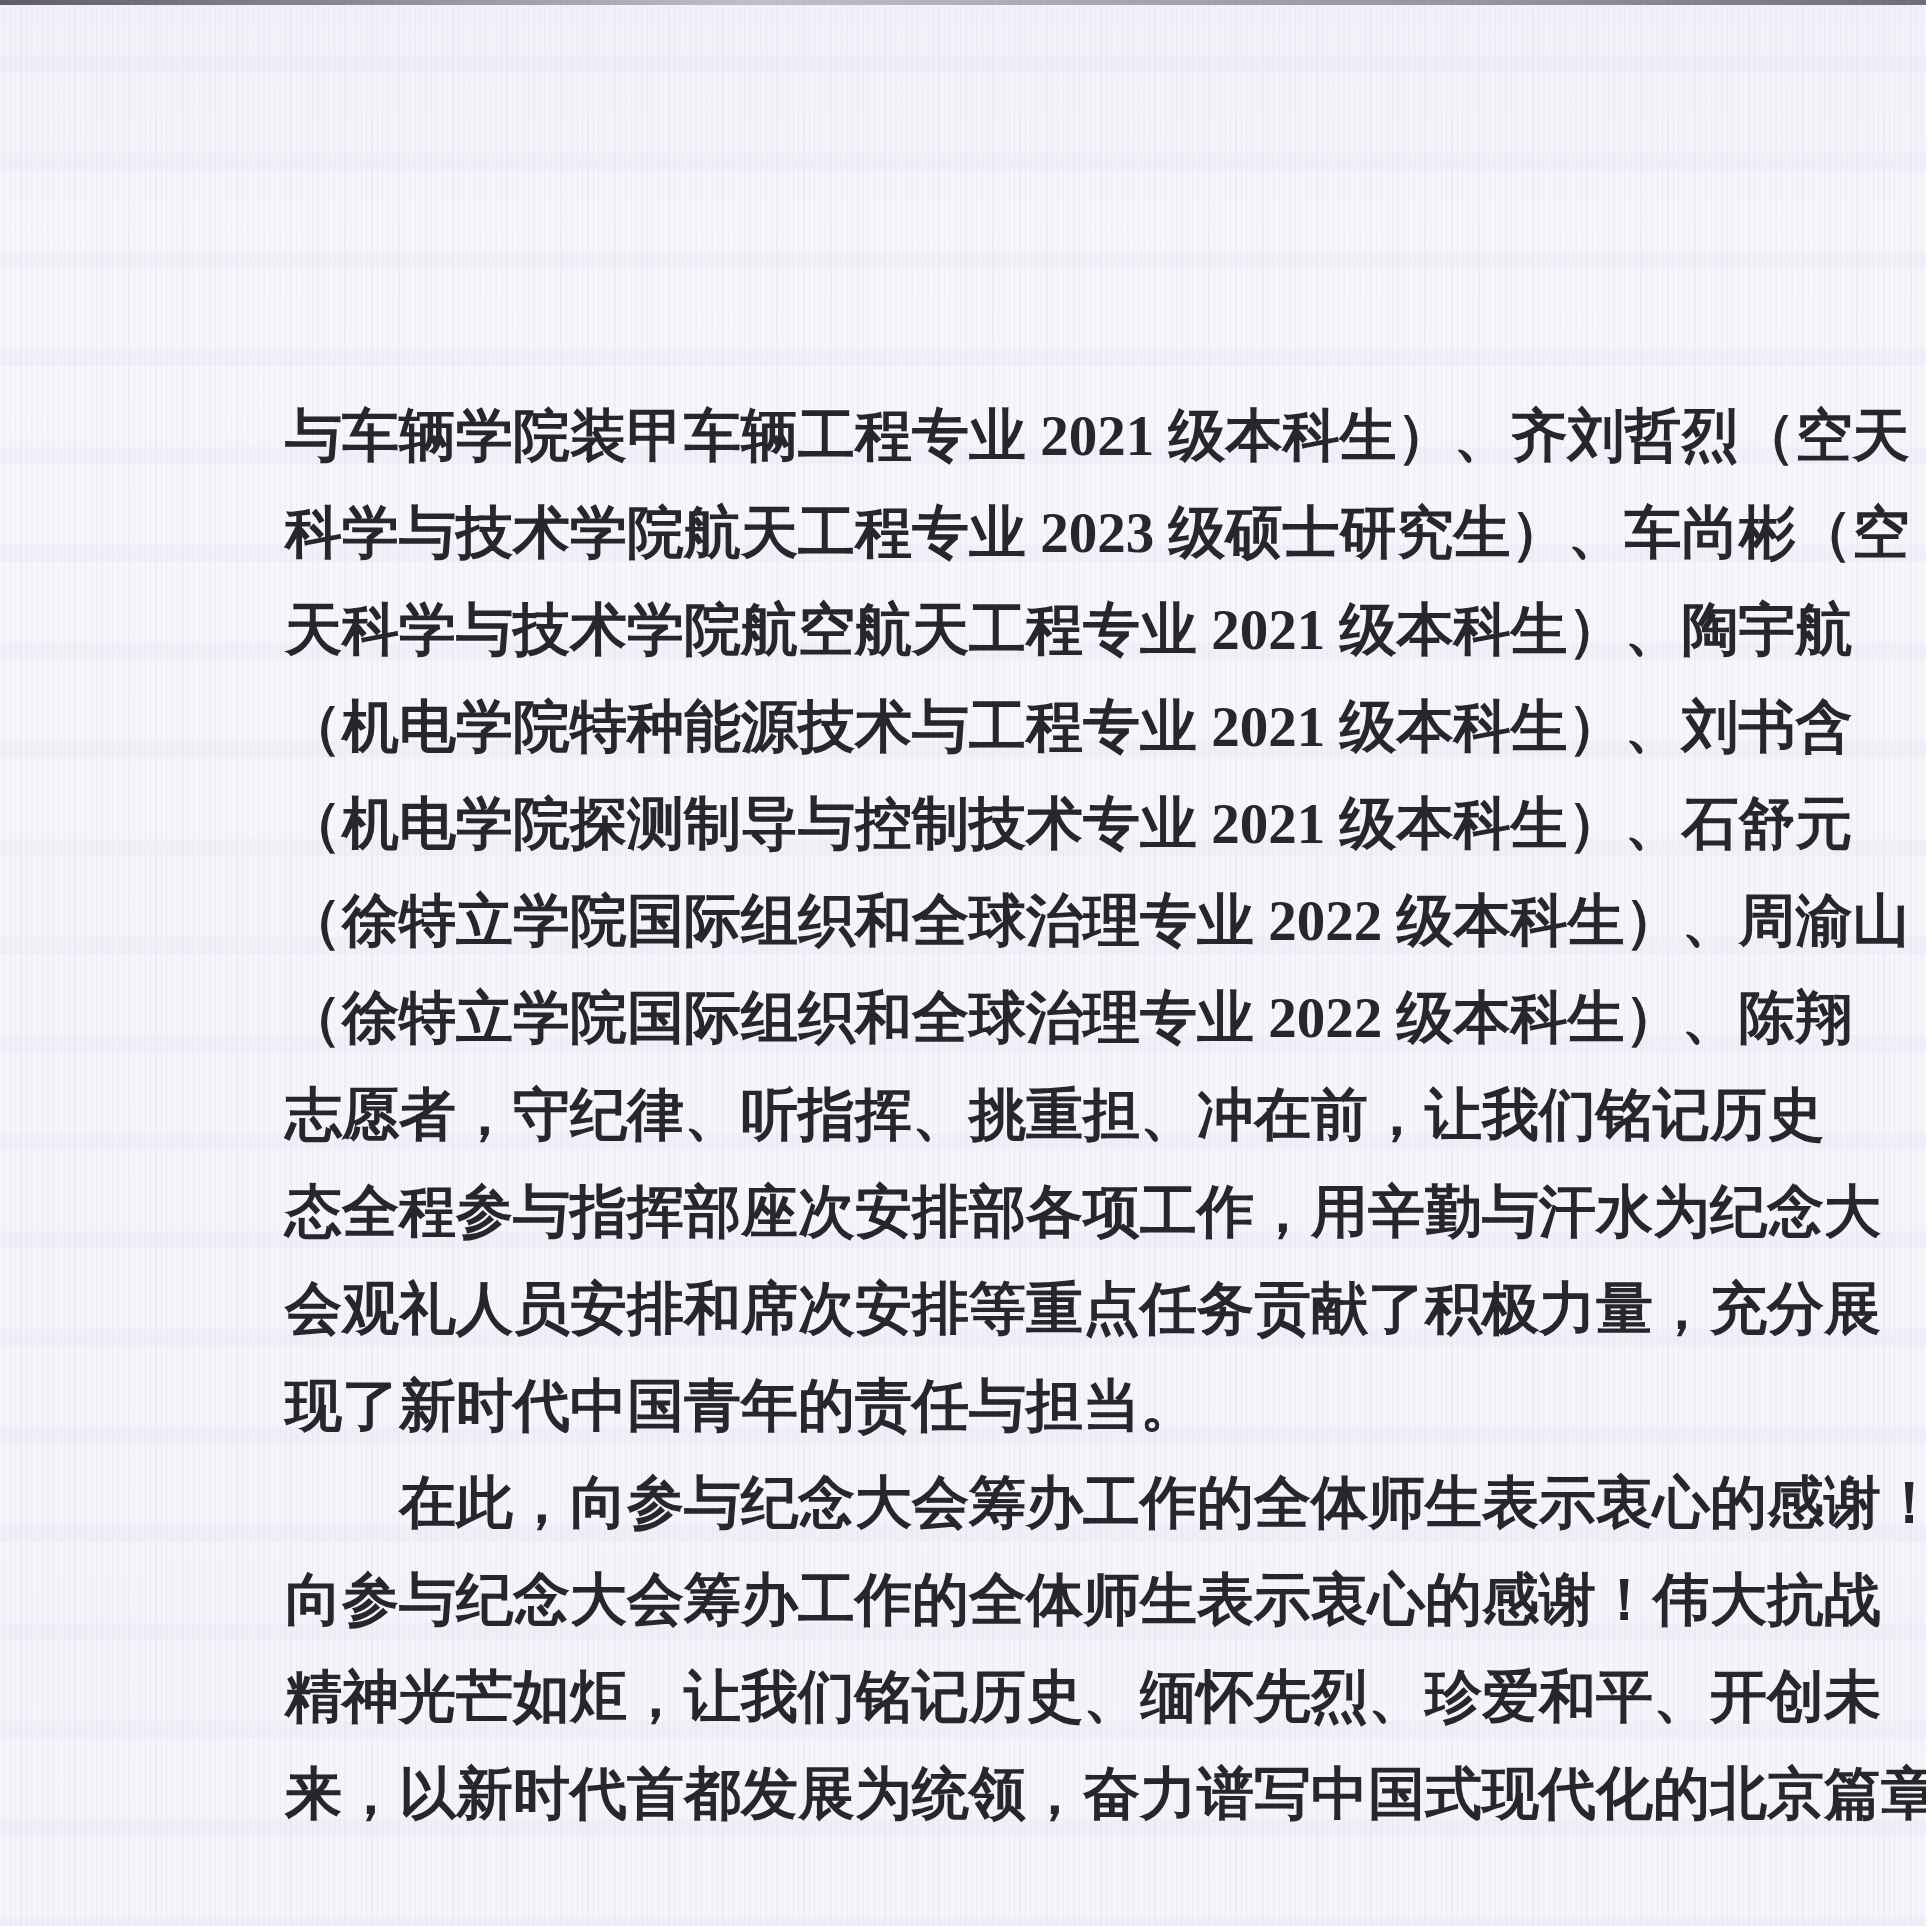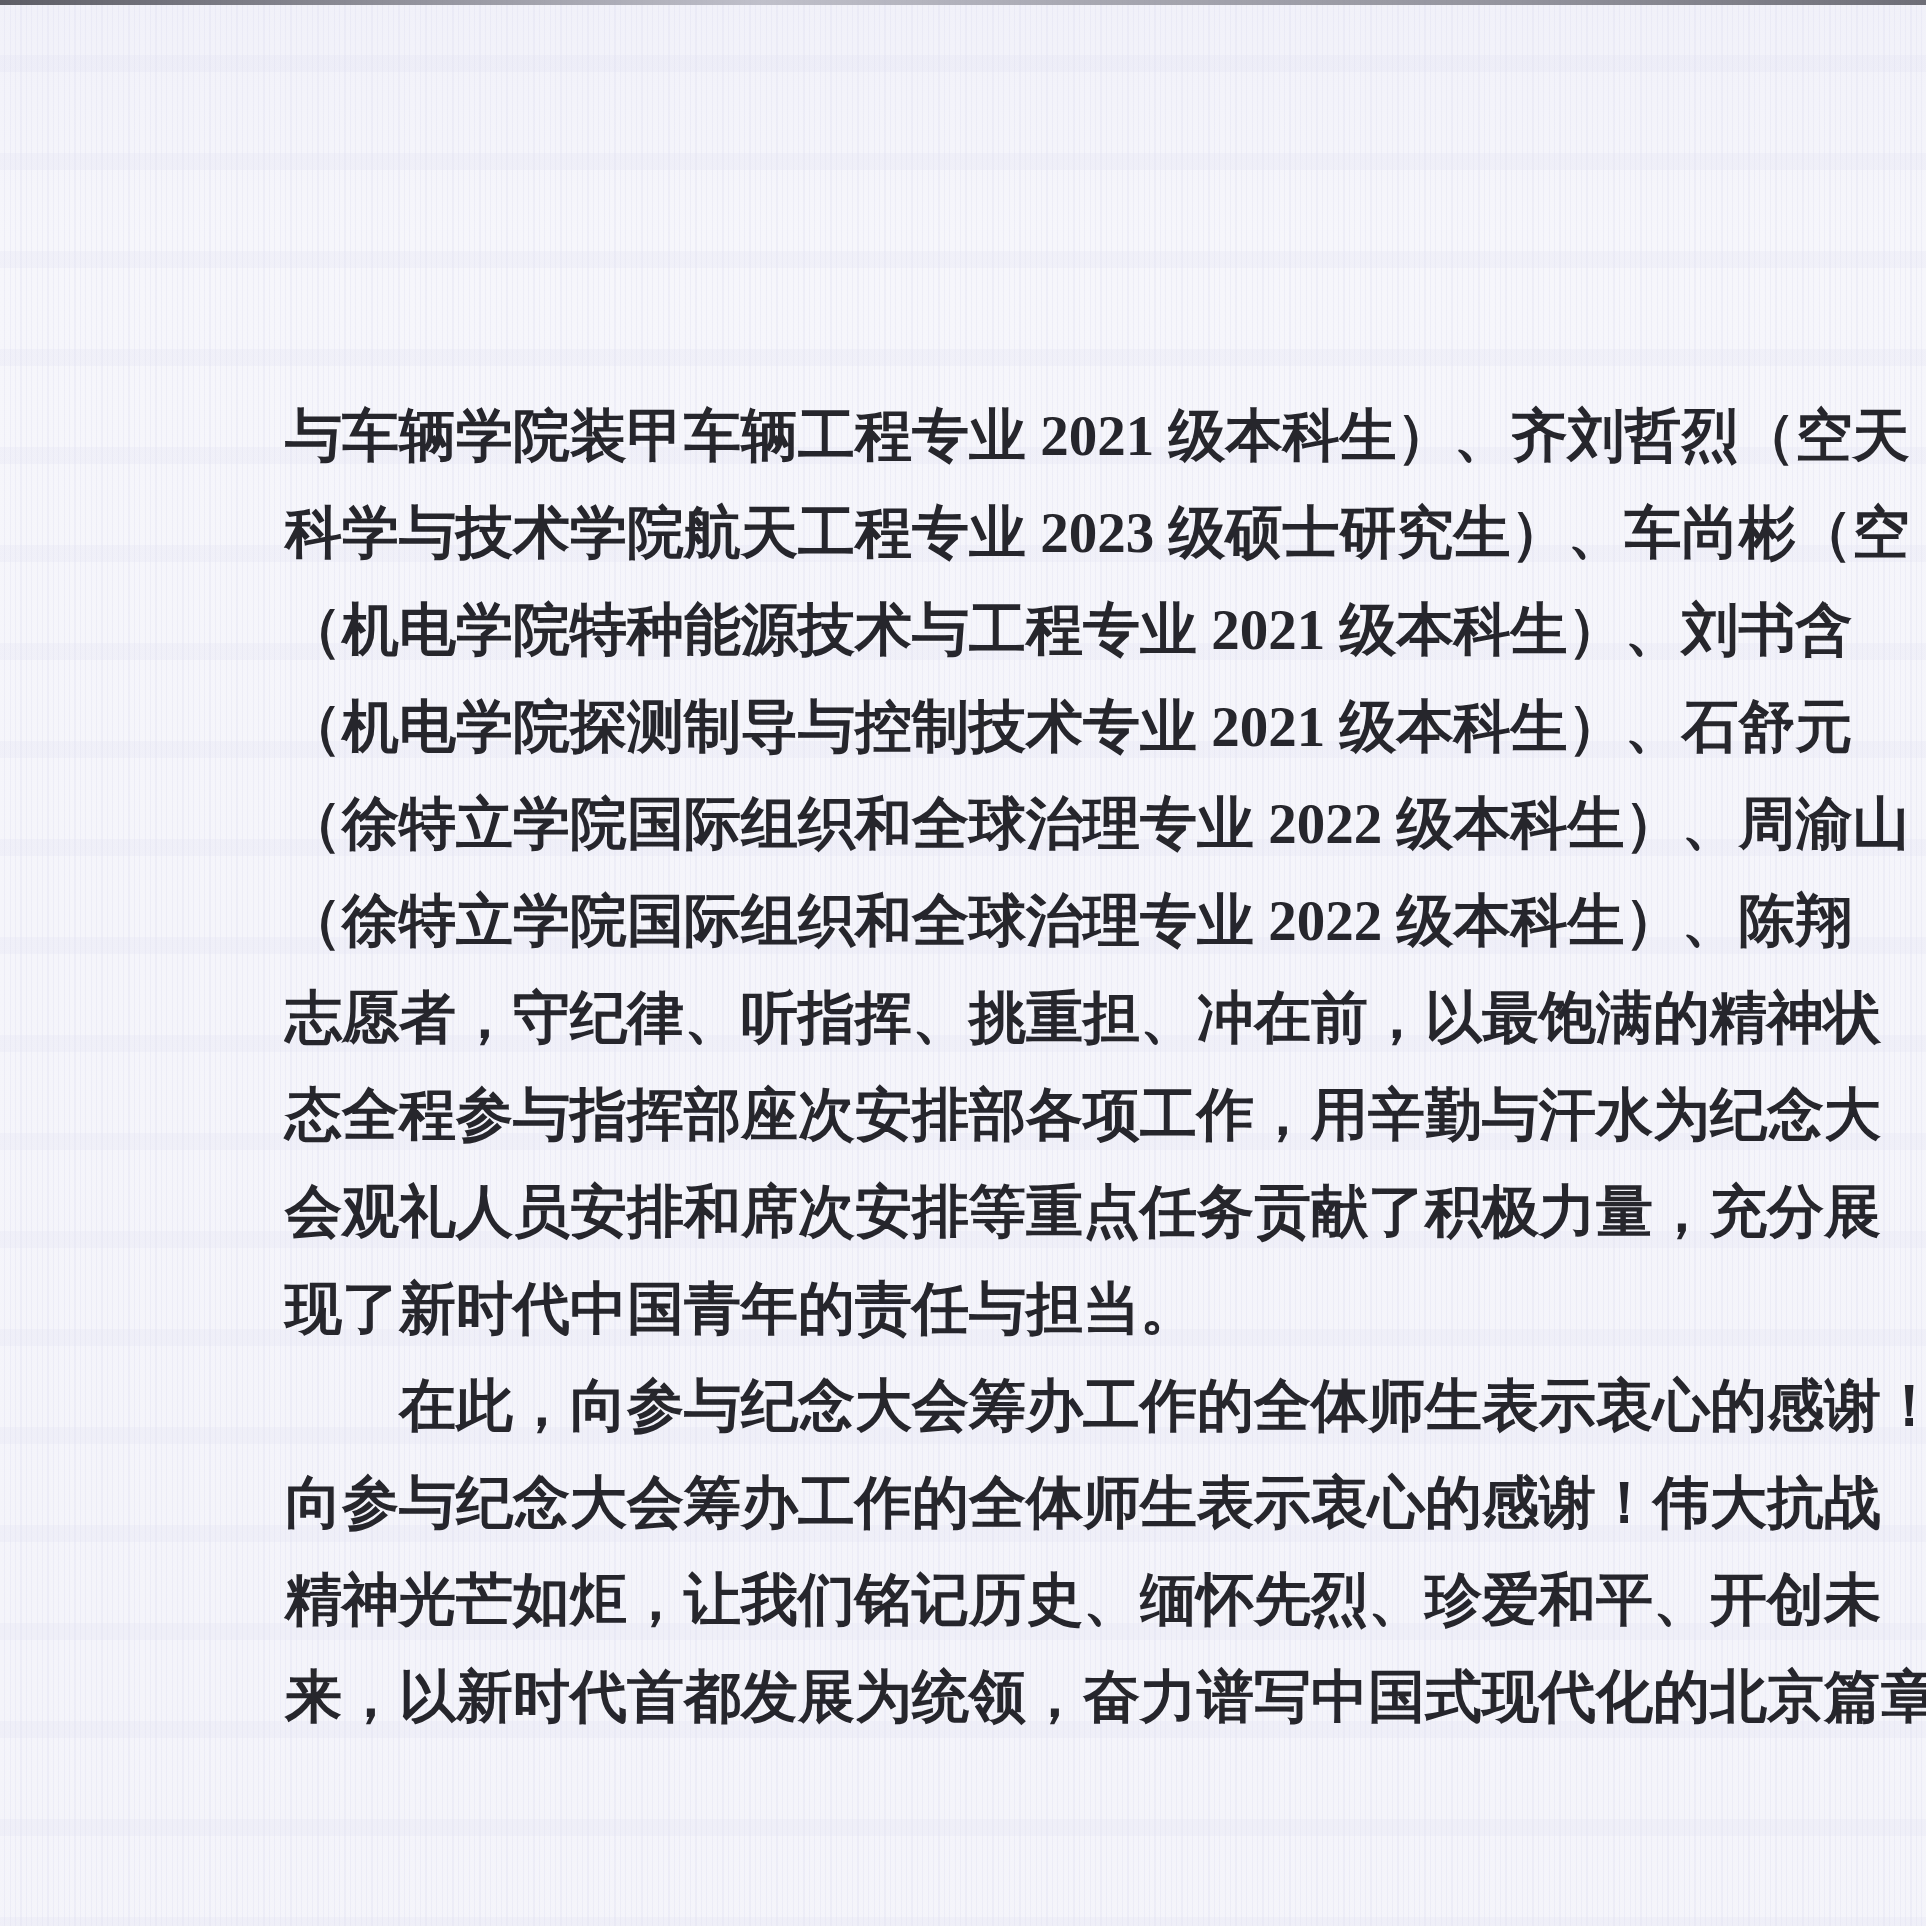--- a/index.html
+++ b/index.html
@@ -49,25 +49,26 @@
 </head>
 <body>
 
 <div class="page">
 
   <div class="scan-edge-top"></div>
 
   <div class="letter-body">
       <div class="line">与车辆学院装甲车辆工程专业 2021 级本科生）、齐刘哲烈（空天</div>
       <div class="line">科学与技术学院航天工程专业 2023 级硕士研究生）、车尚彬（空</div>
+      <div class="line">天科学与技术学院航空航天工程专业 2021 级本科生）、陶宇航</div>
       <div class="line">（机电学院特种能源技术与工程专业 2021 级本科生）、刘书含</div>
       <div class="line">（机电学院探测制导与控制技术专业 2021 级本科生）、石舒元</div>
       <div class="line">（徐特立学院国际组织和全球治理专业 2022 级本科生）、周渝山</div>
       <div class="line">（徐特立学院国际组织和全球治理专业 2022 级本科生）、陈翔</div>
-      <div class="line">志愿者，守纪律、听指挥、挑重担、冲在前，以最饱满的精神状</div>
+      <div class="line">志愿者，守纪律、听指挥、挑重担、冲在前，让我们铭记历史</div>
       <div class="line">态全程参与指挥部座次安排部各项工作，用辛勤与汗水为纪念大</div>
       <div class="line">会观礼人员安排和席次安排等重点任务贡献了积极力量，充分展</div>
       <div class="line">现了新时代中国青年的责任与担当。</div>
       <div class="line indent">在此，向参与纪念大会筹办工作的全体师生表示衷心的感谢！</div>
       <div class="line">向参与纪念大会筹办工作的全体师生表示衷心的感谢！伟大抗战</div>
       <div class="line">精神光芒如炬，让我们铭记历史、缅怀先烈、珍爱和平、开创未</div>
       <div class="line">来，以新时代首都发展为统领，奋力谱写中国式现代化的北京篇章！</div>
     </div>
 
   <div class="signature">

